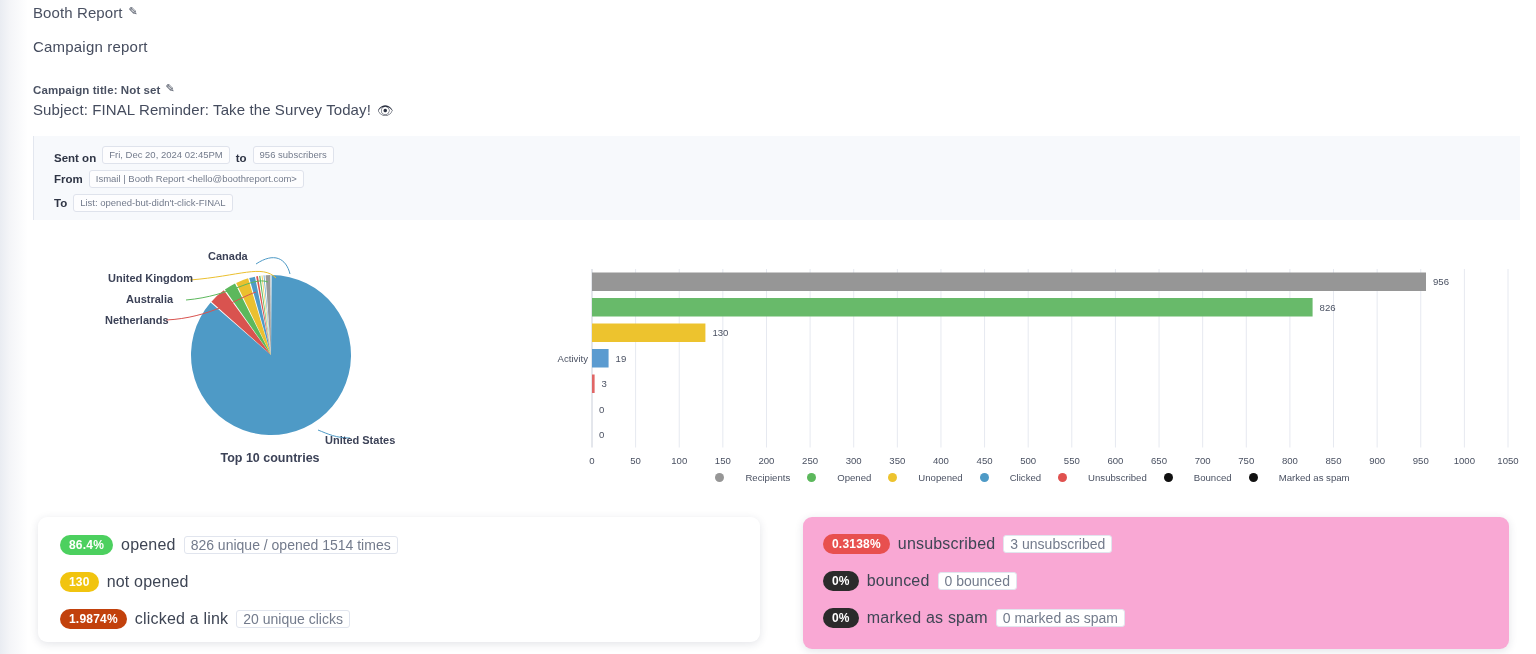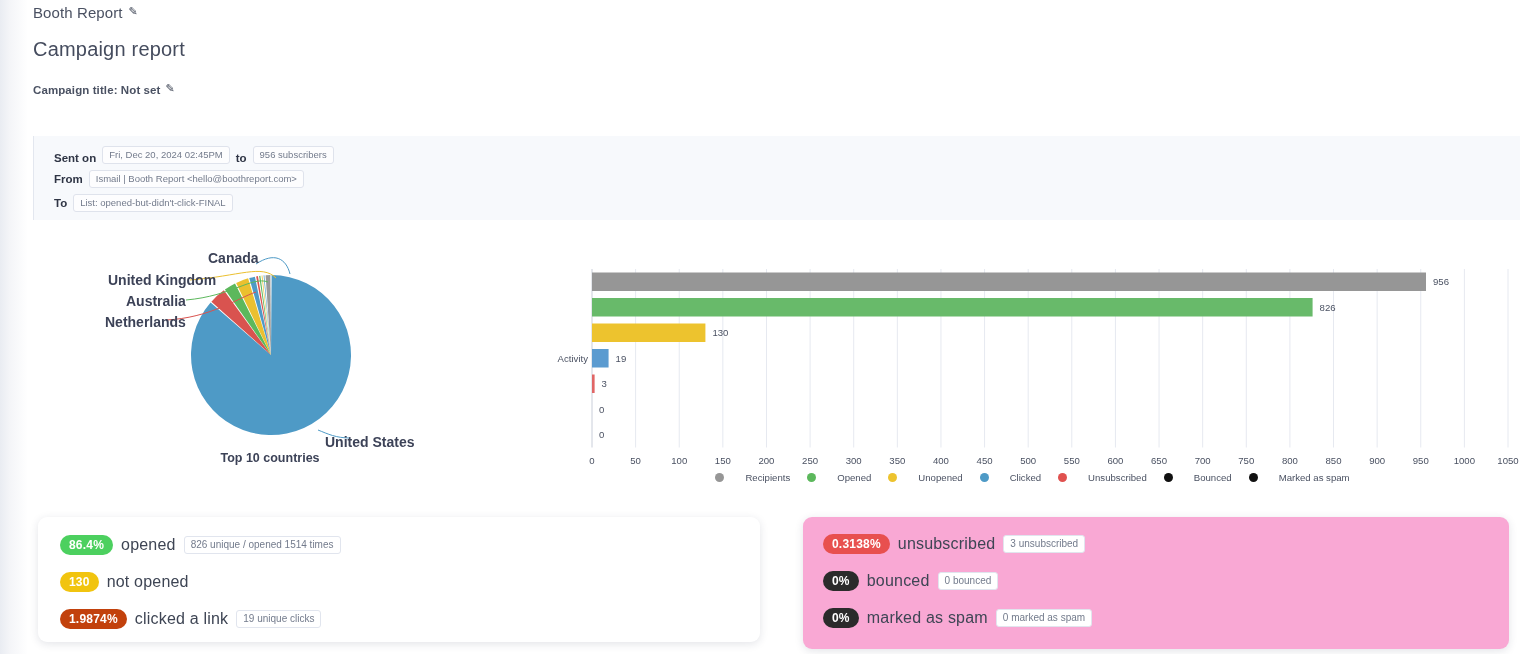--- a/index.html
+++ b/index.html
@@ -22,21 +22,21 @@
   .breadcrumb{
     position:absolute;left:33px;top:4px;
     font-size:15px;color:#4a5162;letter-spacing:.1px;
     display:flex;align-items:center;gap:6px;white-space:nowrap;
   }
   .pencil{font-size:11px;color:#3f4656;transform:translateY(-1px);}
   .eye{font-size:13px;color:#2c3242;transform:translateY(1px);}
 
   .page-title{
     position:absolute;left:33px;top:38px;
-    font-size:20px;font-weight:400;color:#454c5e;letter-spacing:.2px;
+    font-size:15px;font-weight:400;color:#454c5e;letter-spacing:.2px;
   }
   .camp-title{
     position:absolute;left:33px;top:83px;
     font-size:11.5px;color:#4a5162;font-weight:600;letter-spacing:.1px;
     display:flex;align-items:center;gap:5px;white-space:nowrap;
   }
   .subject{
     position:absolute;left:33px;top:101px;
     font-size:15px;color:#454c5e;letter-spacing:.1px;
     display:flex;align-items:center;gap:6px;white-space:nowrap;
@@ -56,21 +56,21 @@
   #row1{left:20px;top:10px;align-items:flex-end;}
   #row2{left:20px;top:34px;}
   #row3{left:20px;top:58px;}
 
   
   .pie-wrap{position:absolute;left:60px;top:238px;width:420px;height:245px;}
   .pie-title{
     position:absolute;left:0;top:213px;width:420px;text-align:center;
     font-size:12.5px;font-weight:700;color:#3c4257;
   }
-  .pie-lbl{position:absolute;font-size:14px;font-weight:700;color:#3c4257;white-space:nowrap;}
+  .pie-lbl{position:absolute;font-size:11px;font-weight:700;color:#3c4257;white-space:nowrap;}
 
   .bar-wrap{position:absolute;left:540px;top:265px;width:985px;height:225px;}
   .legend{
     position:absolute;left:540px;top:472px;width:985px;
     display:flex;justify-content:center;align-items:center;gap:17px;
   }
   .lg{display:flex;align-items:center;gap:21px;font-size:9.6px;color:#4a5162;white-space:nowrap;}
   .dot{width:9px;height:9px;border-radius:50%;display:inline-block;}
 
   
@@ -82,21 +82,21 @@
   #card-right{left:803px;top:517px;width:706px;height:132px;background:#f9a8d4;}
   .statrow{position:absolute;display:flex;align-items:center;gap:8px;white-space:nowrap;}
   .badge{
     display:inline-flex;align-items:center;justify-content:center;
     border-radius:11px;color:#ffffff;font-weight:700;font-size:12px;
     padding:3px 9px;line-height:14px;letter-spacing:.2px;
   }
   .statlabel{font-size:16px;color:#3e4554;letter-spacing:.2px;}
   .subchip{
     border:1px solid #e1e5ee;background:#fff;border-radius:3px;
-    padding:2px 6px;font-size:10px;color:#737b8c;line-height:12px;
+    padding:2px 6px;font-size:14px;color:#737b8c;line-height:12px;
   }
   svg{display:block;}
   .barval{font-size:9.6px;fill:#4a5162;font-family:"Liberation Sans",sans-serif;}
   .axval{font-size:9.6px;fill:#4a5162;font-family:"Liberation Sans",sans-serif;}
   .axname{font-size:9.6px;fill:#4a5162;font-family:"Liberation Sans",sans-serif;}
 </style>
 </head>
 <body>
 
 <div class="wrap">
@@ -108,20 +108,24 @@
     <span class="pencil">✎</span>
   </div>
 
   <div class="page-title">Campaign report</div>
 
   <div class="camp-title">
     <span>Campaign title: Not set</span>
     <span class="pencil">✎</span>
   </div>
 
+  <div class="subject">
+    <span>Subject: FINAL Reminder: Take the Survey Today!</span>
+    <span class="eye">👁</span>
+  </div>
 
   <div class="infobox">
     <div class="inforow" id="row1">
       <span class="lbl">Sent on</span>
       <span class="chipbox">Fri, Dec 20, 2024 02:45PM</span>
       <span class="lbl">to</span>
       <span class="chipbox">956 subscribers</span>
     </div>
     <div class="inforow" id="row2">
       <span class="lbl">From</span>
@@ -270,21 +274,21 @@
         <span class="statlabel">opened</span>
         <span class="subchip">826 unique / opened 1514 times</span>
       </div>
       <div class="statrow" style="left: 22px; top: 55px;">
         <span class="badge" style="background: rgb(241, 196, 15);">130</span>
         <span class="statlabel">not opened</span>
       </div>
       <div class="statrow" style="left: 22px; top: 92px;">
         <span class="badge" style="background: #c2410c;">1.9874%</span>
         <span class="statlabel">clicked a link</span>
-        <span class="subchip">19 unique clicks</span>
+        <span class="subchip">20 unique clicks</span>
       </div>
     </div>
   <div class="card" id="card-right">
       <div class="statrow" style="left: 20px; top: 17px;">
         <span class="badge" style="background: rgb(232, 80, 79);">0.3138%</span>
         <span class="statlabel">unsubscribed</span>
         <span class="subchip">3 unsubscribed</span>
       </div>
       <div class="statrow" style="left: 20px; top: 54px;">
         <span class="badge" style="background: rgb(43, 43, 43);">0%</span>

